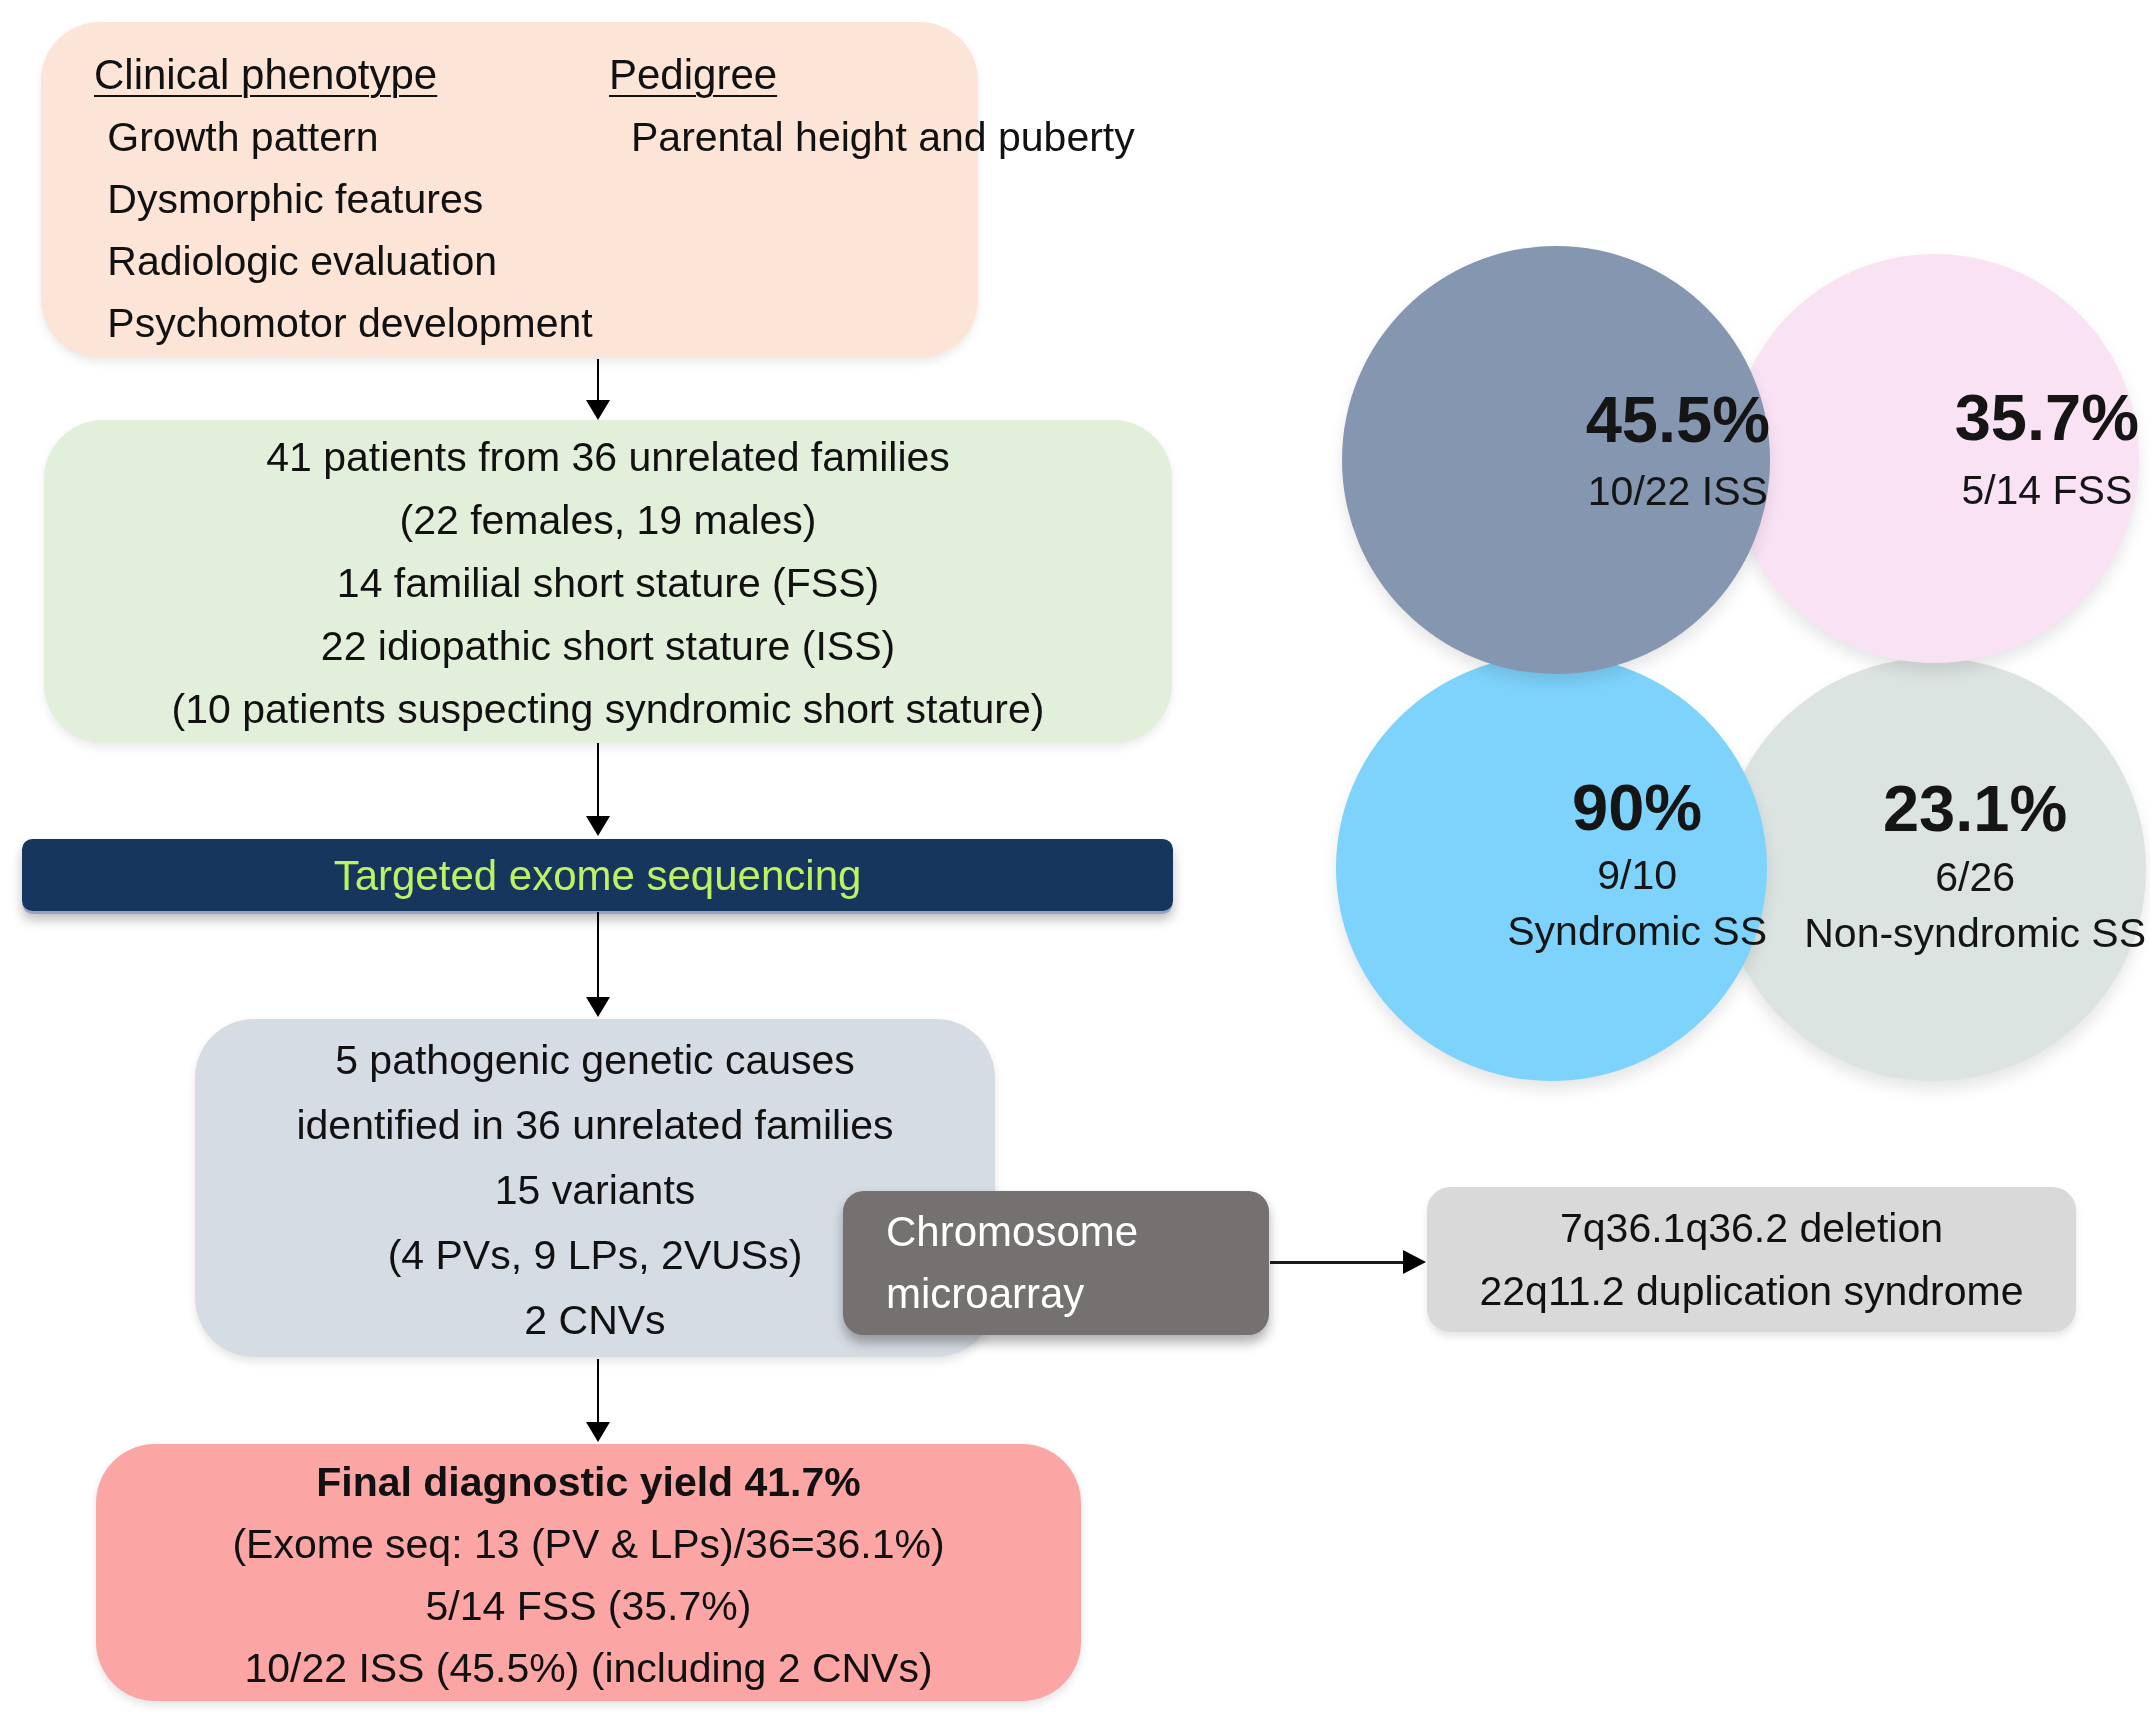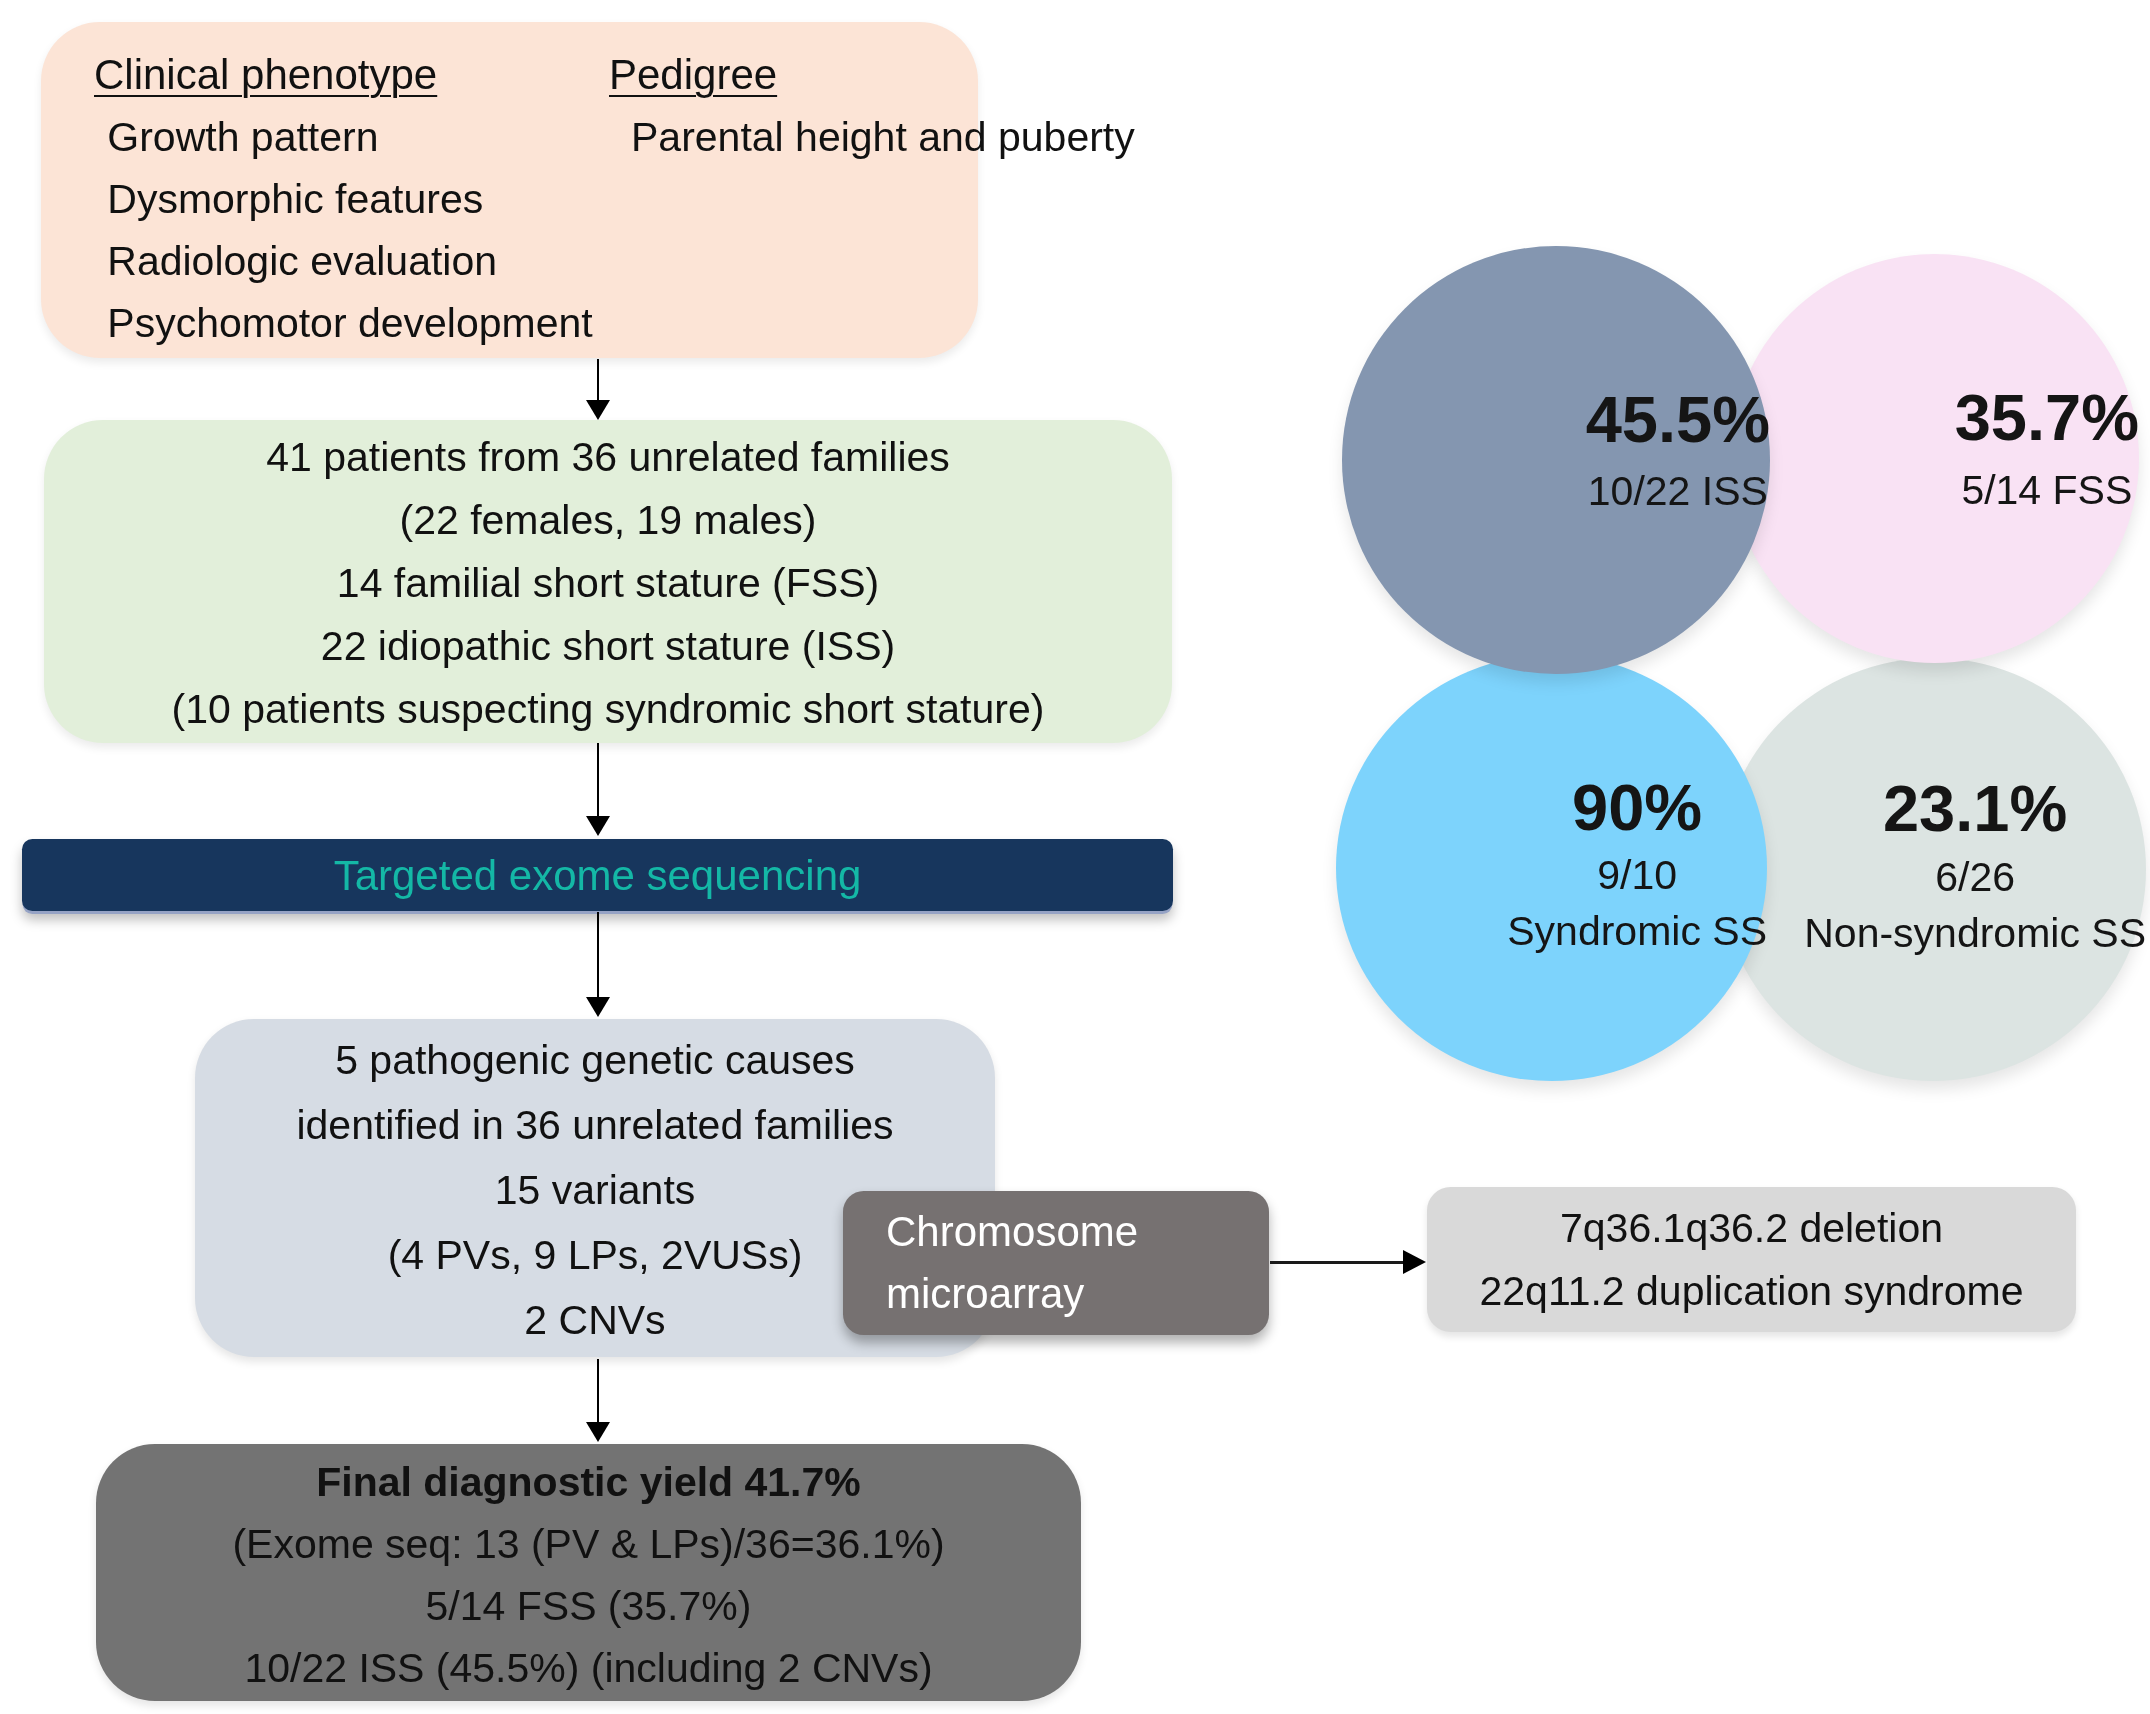--- a/index.html
+++ b/index.html
@@ -25,21 +25,21 @@
   .col-right{position:absolute;left:568px;top:22px;}
   .col-right .item{padding-left:22px;}
 
   
   .green{left:44px;top:420px;width:1128px;height:323px;background:#E2EFDA;box-shadow:0 4.4px 8.9px rgba(0,0,0,0.08);padding-top:4.4px;}
   .green .line{line-height:63px;}
 
   
   .navy{left:22px;top:839px;width:1151px;height:72px;background:#17365D;border-radius:10.3px;
         box-shadow:0 3.7px 0 -0.7px rgba(144,158,196,0.9), 0 8.9px 11.8px rgba(0,0,0,0.25);}
-  .navy .line{color:#14b8a6;font-size:42px;}
+  .navy .line{color:#bef264;font-size:42px;}
 
   
   .bluegray{left:195px;top:1019px;width:800px;height:338px;background:#D6DCE4;box-shadow:0 4.4px 8.9px rgba(0,0,0,0.10);padding-top:5.9px;}
   .bluegray .line{line-height:65px;}
 
   
   .microarray{left:843px;top:1191px;width:426px;height:144px;background:#767171;border-radius:20.7px;
               box-shadow:0 7.4px 11.8px rgba(0,0,0,0.30);
               display:flex;flex-direction:column;justify-content:center;padding-left:43px;}
   .microarray .line{color:#ffffff;font-size:42px;line-height:62px;text-align:left;}
@@ -137,21 +137,21 @@
   <div class="box cnvbox center-lines" style="background: rgb(217, 217, 217);">
     <div class="line">7q36.1q36.2 deletion</div>
     <div class="line">22q11.2 duplication syndrome</div>
   </div>
 
   <div>
     <div class="vline" style="top:1359px;height:63px;"></div>
     <div class="vhead" style="top:1422px;"></div>
   </div>
 
-  <div class="box rounded yellow center-lines" style="background: #737373;">
+  <div class="box rounded yellow center-lines" style="background: #fca5a5;">
     <div class="line bold">Final diagnostic yield 41.7%</div>
     <div class="line">(Exome seq: 13 (PV &amp; LPs)/36=36.1%)</div>
     <div class="line">5/14 FSS (35.7%)</div>
     <div class="line">10/22 ISS (45.5%) (including 2 CNVs)</div>
   </div>
 
   <div class="circle c-non" style="background: rgb(220, 228, 226);">
     <div class="inner">
       <div class="pct">23.1%</div>
       <div class="clabel">6/26</div>

